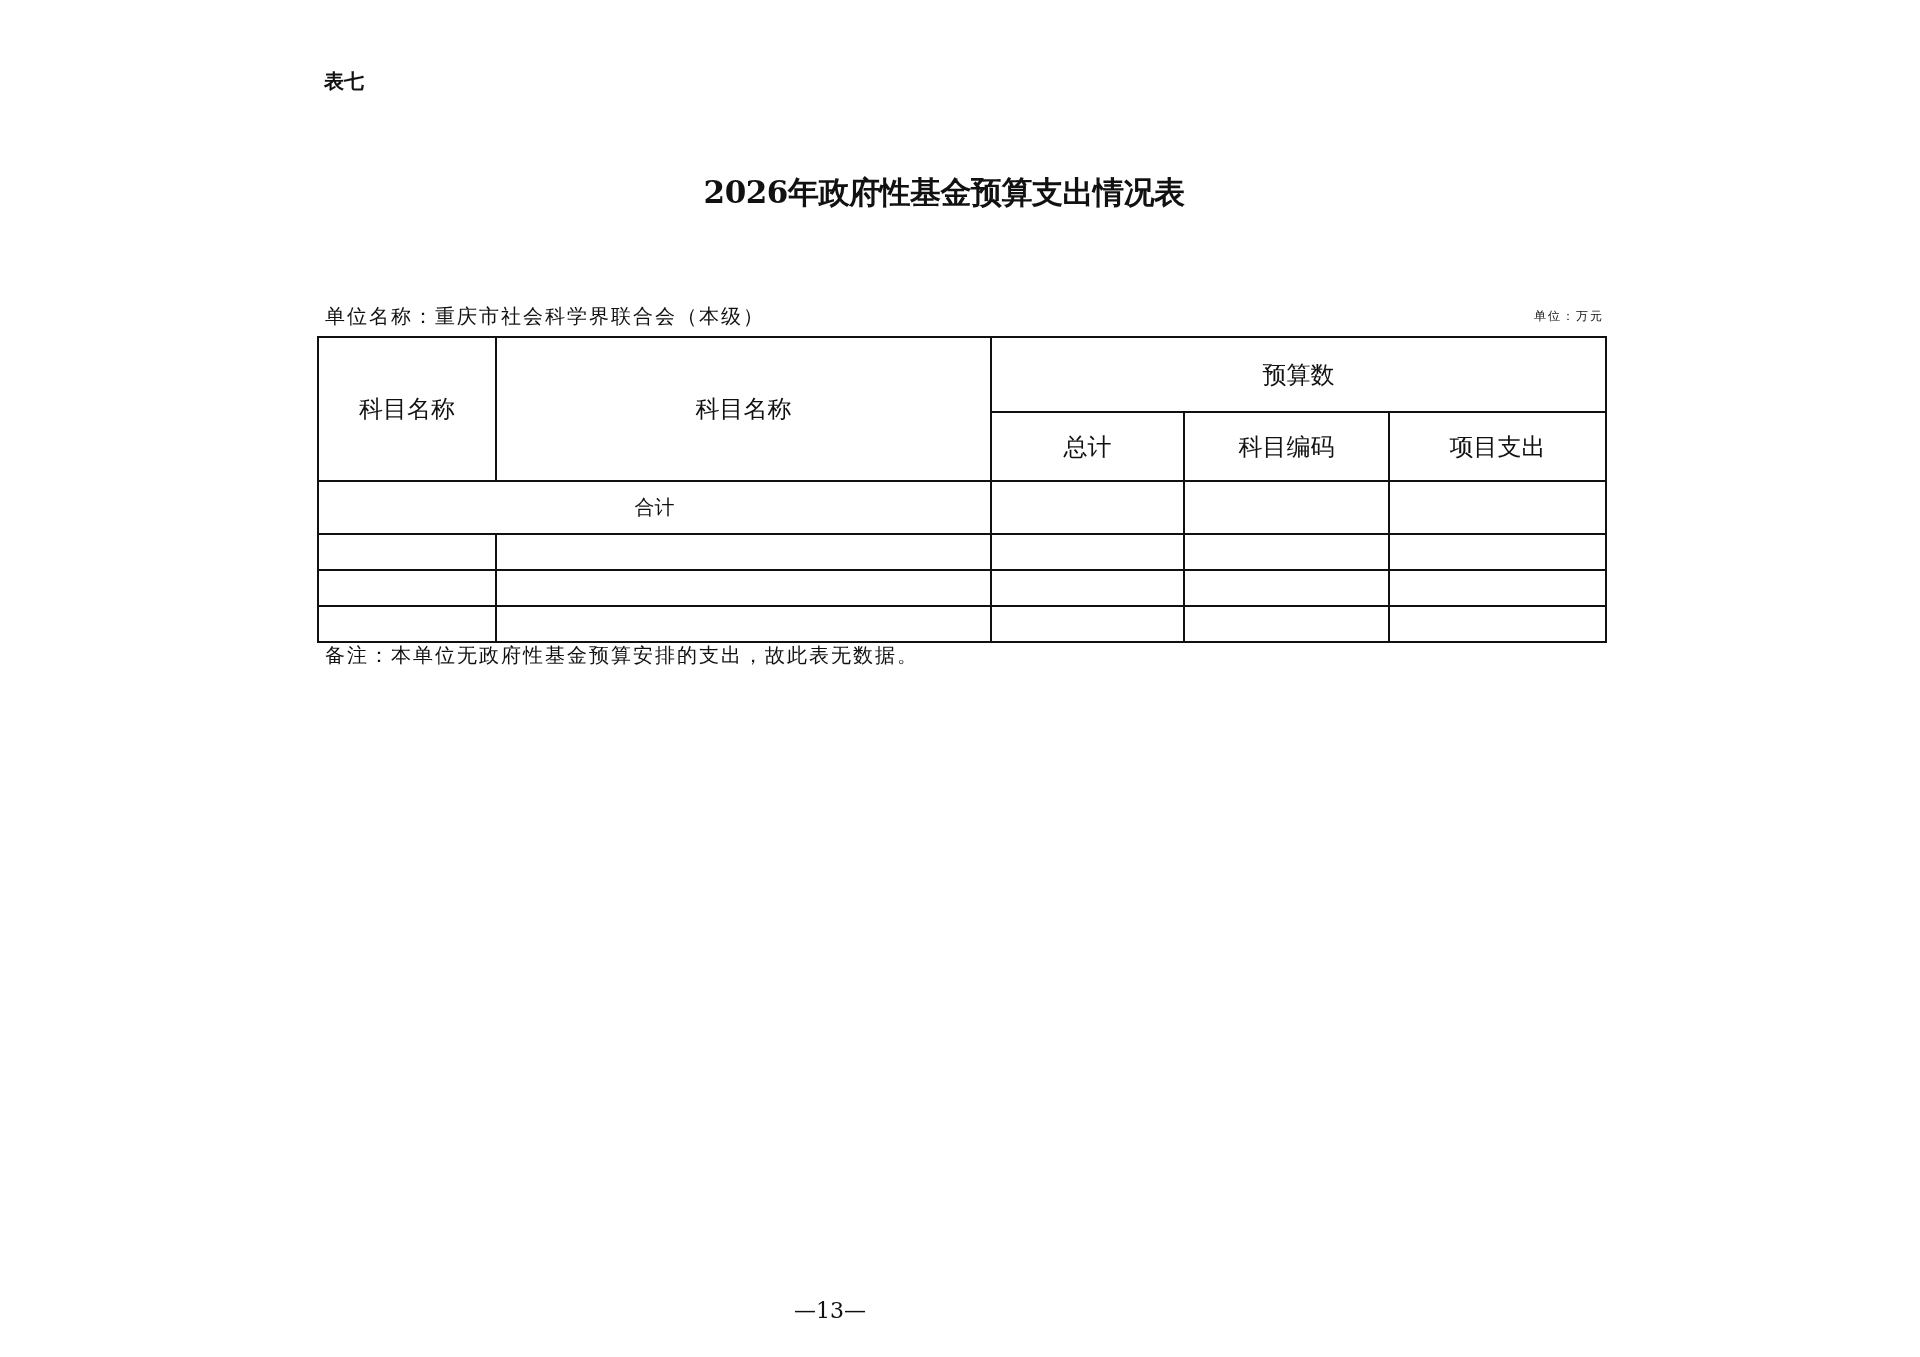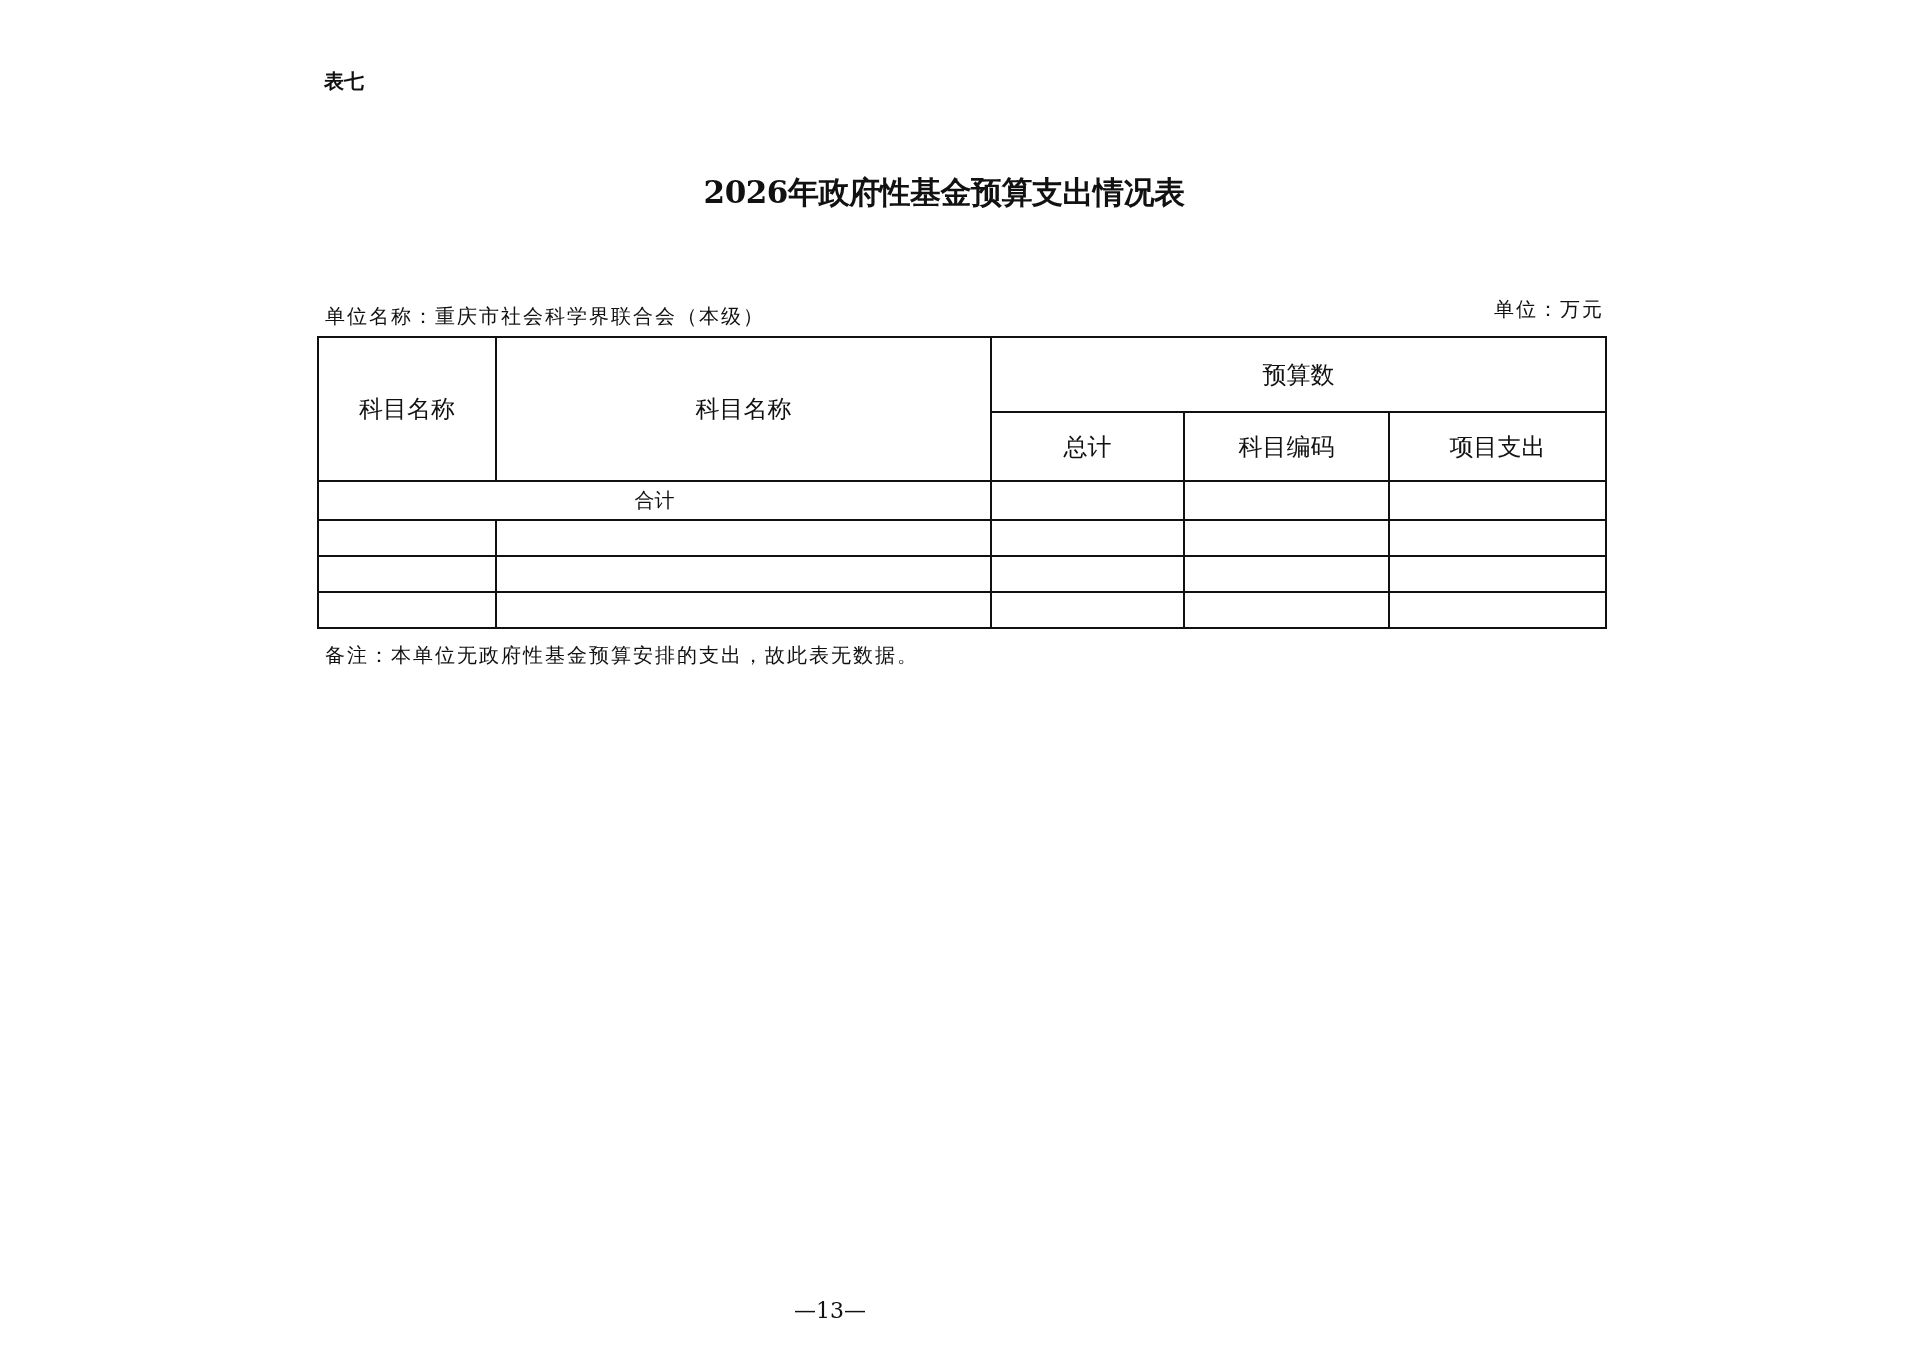--- a/index.html
+++ b/index.html
@@ -3,28 +3,28 @@
 <meta charset="utf-8">
 <style>
   html, body { margin: 0; padding: 0; background: #ffffff; }
   body { width: 1920px; height: 1357px; position: relative; overflow: hidden; color: #111; }
   .abs { position: absolute; }
   .label-bold { font-family: "DejaVu Sans", sans-serif; font-weight: bold; font-size: 20px; }
   .serif { font-family: "DejaVu Serif", "Liberation Serif", serif; }
   #table-no { left: 324px; top: 68px; }
   #title { left: 0; width: 1888px; top: 172px; text-align: center; font-size: 31px; font-weight: bold; letter-spacing: -0.5px; }
   #unit-name { left: 325px; top: 296px; font-size: 20px; letter-spacing: 2px; margin-top: 7px; }
-  #unit { right: 316px; top: 296px; font-size: 20px; letter-spacing: 2px; }
+  #unit { right: 316px; top: 308px; font-size: 12px; letter-spacing: 2px; }
   table.grid {
     position: absolute; left: 317px; top: 336px;
     border-collapse: collapse; table-layout: fixed;
     width: 1288px;
   }
   table.grid td, table.grid th {
-    border: 2.5px solid #111; padding: 5px; text-align: center; vertical-align: middle;
+    border: 2.5px solid #111; padding: 12px; text-align: center; vertical-align: middle;
   }
   table.grid th { font-family: "DejaVu Sans", sans-serif; font-weight: normal; font-size: 24px; color: #111; }
   table.grid td { font-family: "DejaVu Sans", sans-serif; font-size: 20px; }
   #note { left: 325px; top: 642px; font-size: 20px; letter-spacing: 2px; }
   #page-num { left: 0; width: 1660px; top: 1298px; text-align: center; font-size: 22px; }
 </style>
 </head>
 <body>
 
 <div id="table-no" class="abs label-bold">表七</div>

